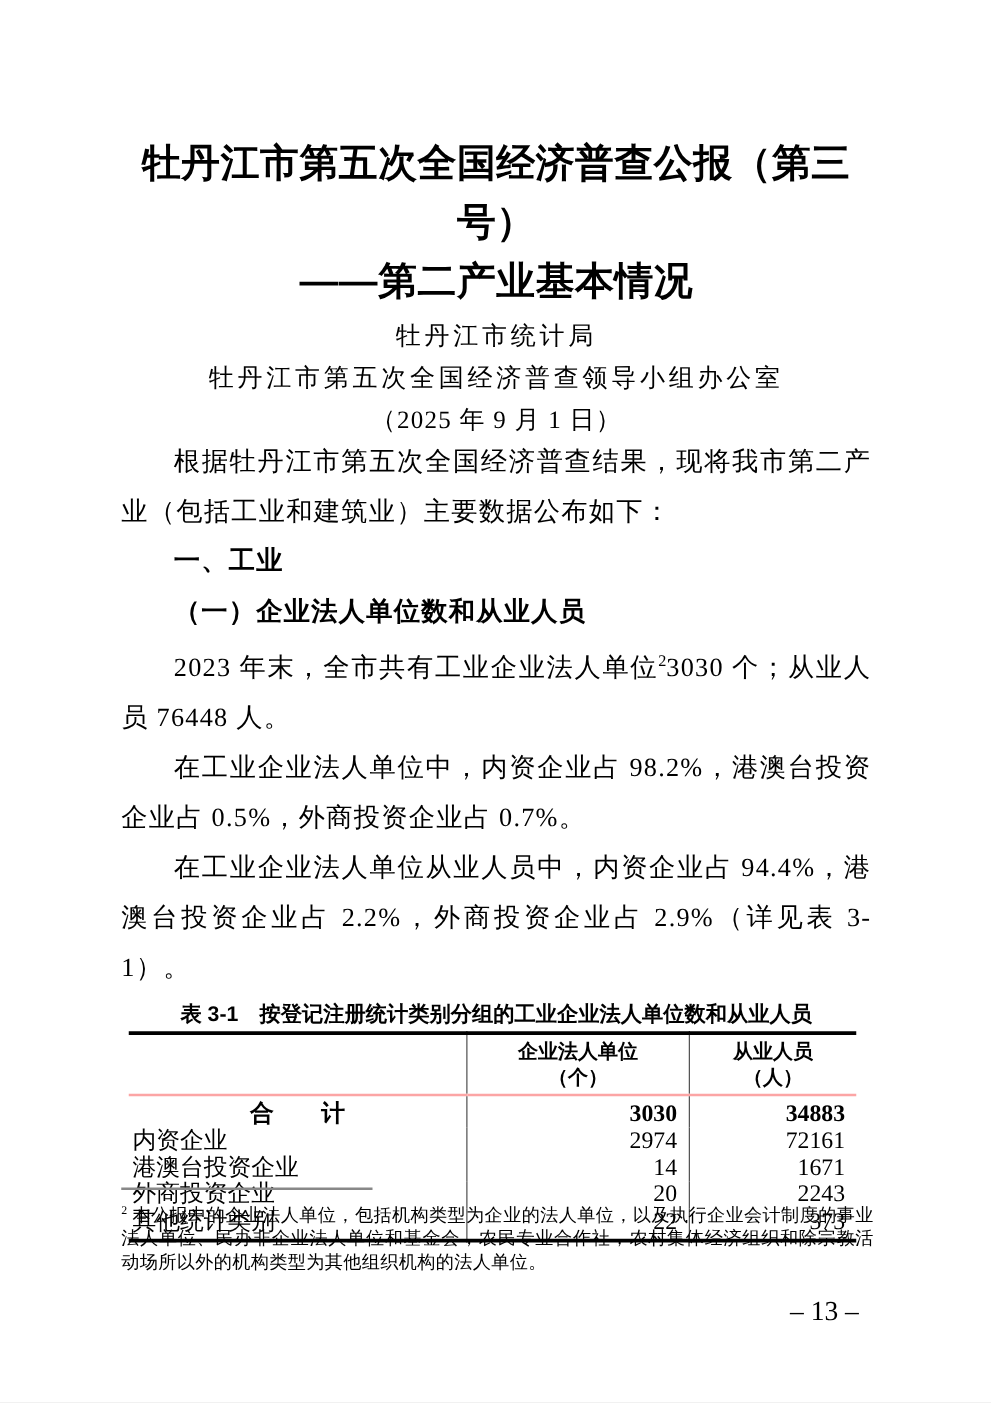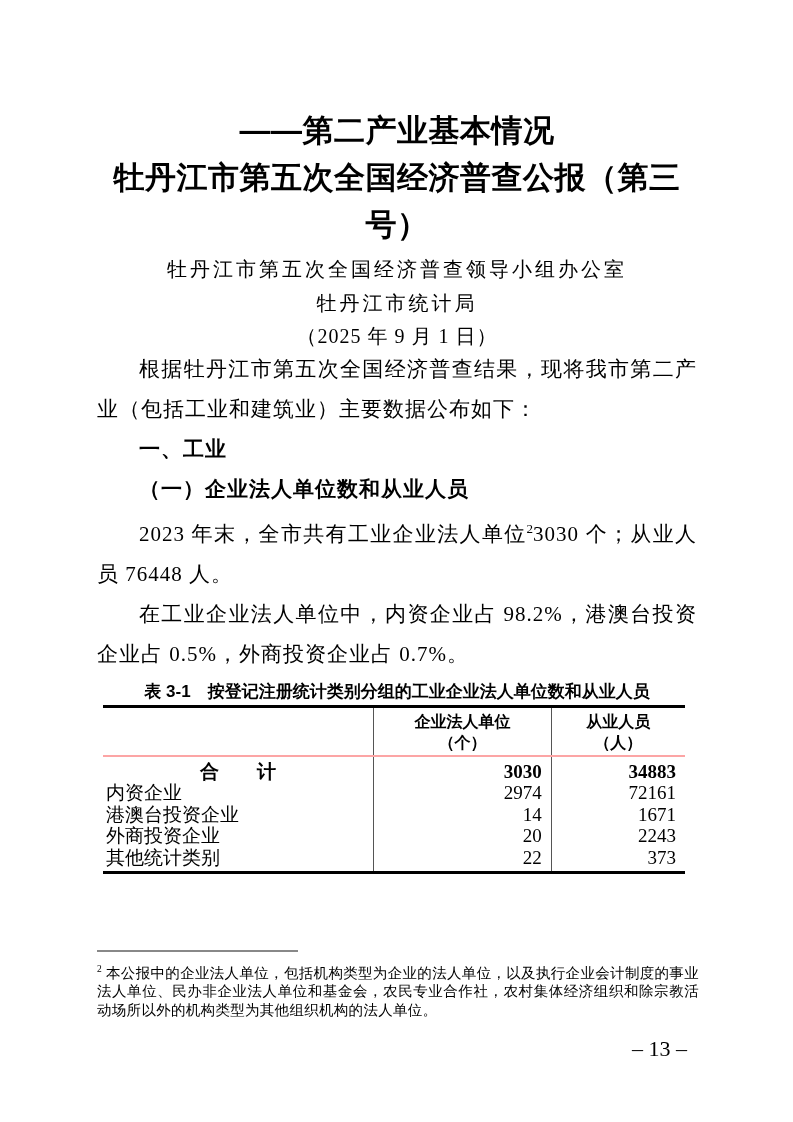--- a/index.html
+++ b/index.html
@@ -139,34 +139,35 @@
     line-height: 22px;
   }
 </style>
 </head>
 <body>
 
 <div class="page">
   <div class="content">
 
     <div class="doc-title">
+      <div>牡丹江市第五次全国经济普查公报（第三号）</div>
       <div>——第二产业基本情况</div>
-      <div>牡丹江市第五次全国经济普查公报（第三号）</div>
     </div>
 
+    <div class="byline">牡丹江市统计局</div>
     <div class="byline">牡丹江市第五次全国经济普查领导小组办公室</div>
-    <div class="byline">牡丹江市统计局</div>
     <div class="dateline">（2025 年 9 月 1 日）</div>
 
     <div class="body-block">
       <p class="para">根据牡丹江市第五次全国经济普查结果，现将我市第二产业（包括工业和建筑业）主要数据公布如下：</p>
       <p class="heading-1">一、工业</p>
       <p class="heading-2">（一）企业法人单位数和从业人员</p>
       <p class="para"><span>2023 年末，全市共有工业企业法人单位</span><sup>2</sup><span>3030 个；从业人员 76448 人。</span></p>
       <p class="para">在工业企业法人单位中，内资企业占 98.2%，港澳台投资企业占 0.5%，外商投资企业占 0.7%。</p>
+      <p class="para">在工业企业法人单位从业人员中，内资企业占 94.4%，港澳台投资企业占 2.2%，外商投资企业占 2.9%（详见表 3-1）。</p>
     </div>
 
     <div class="table-caption">表 3-1　按登记注册统计类别分组的工业企业法人单位数和从业人员</div>
 
     <table class="stats">
       <colgroup>
         <col class="c1">
           <col class="c2">
           <col class="c3">
       </colgroup>

